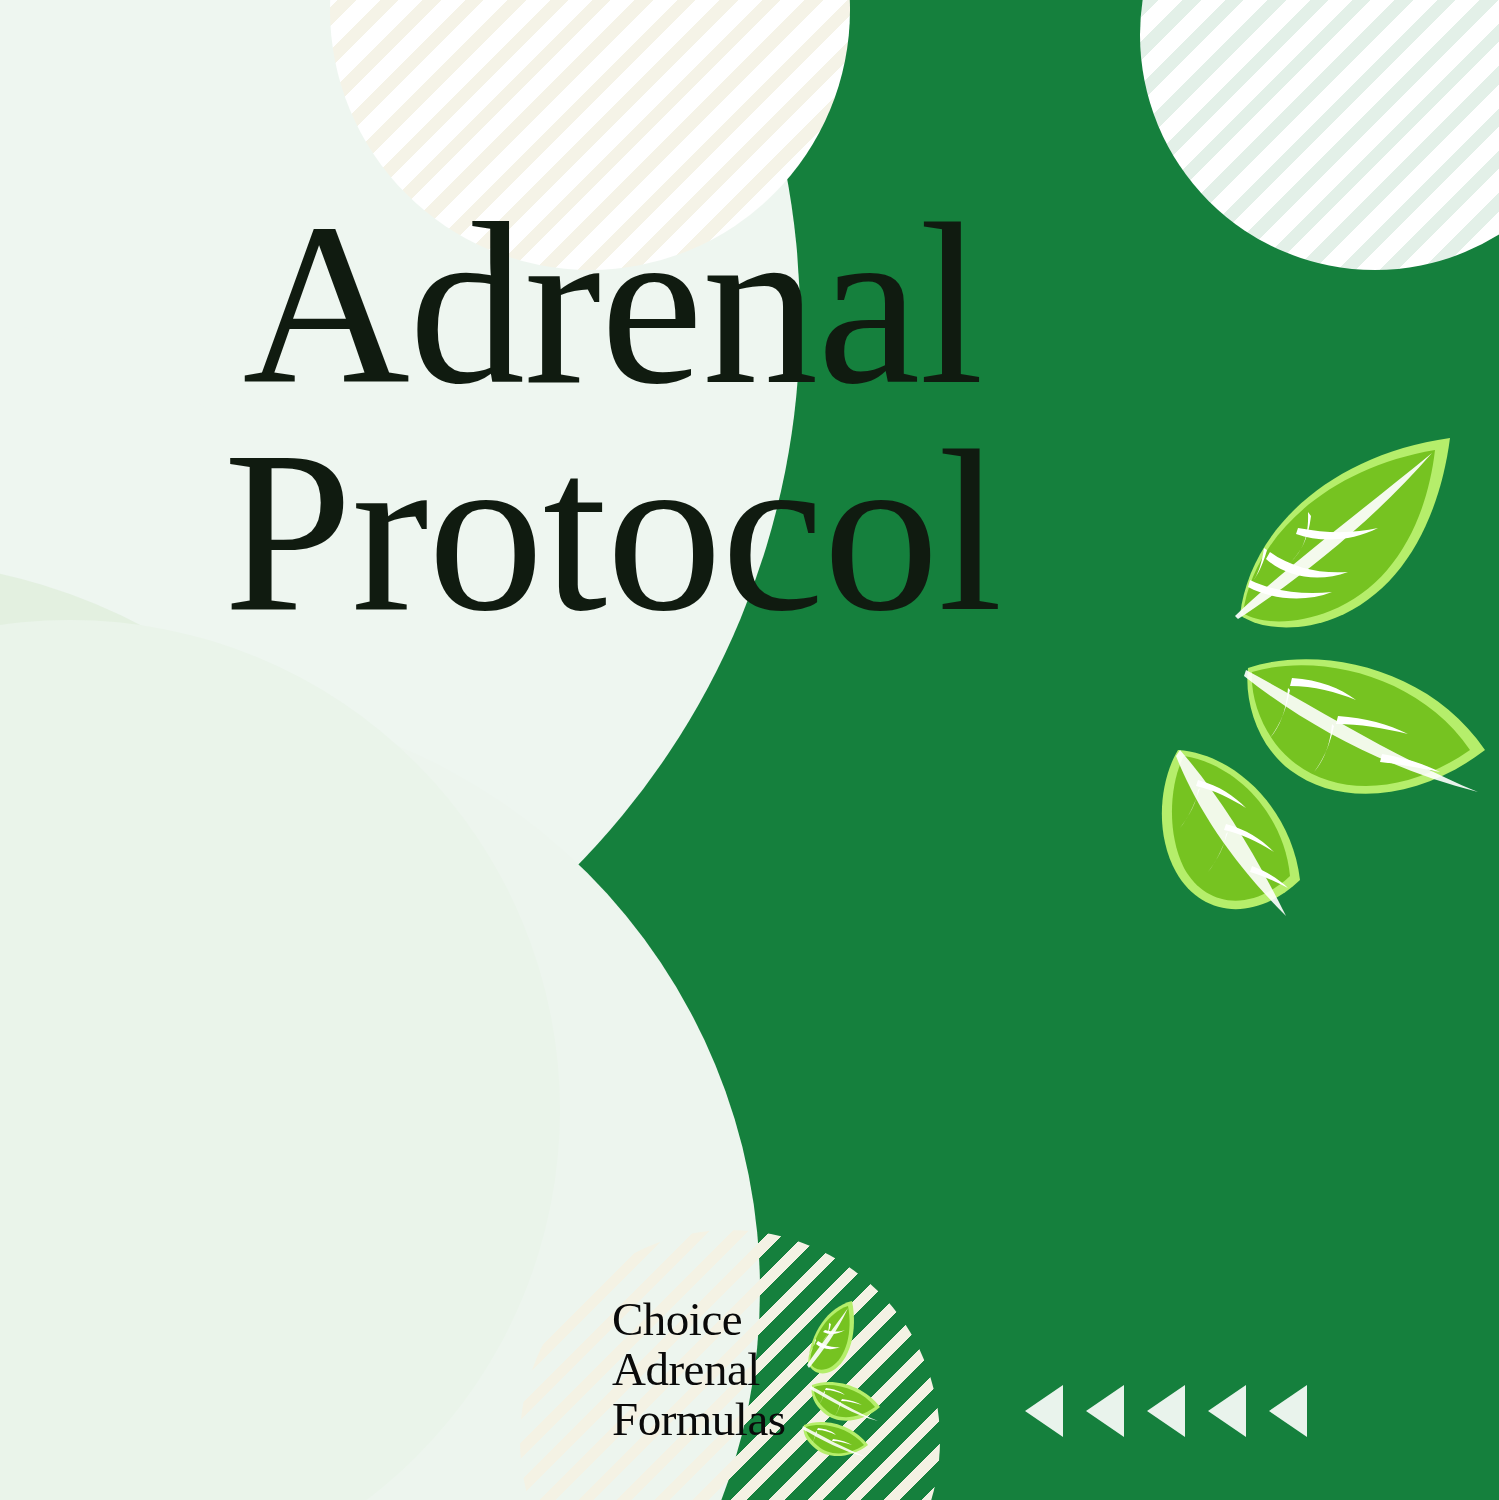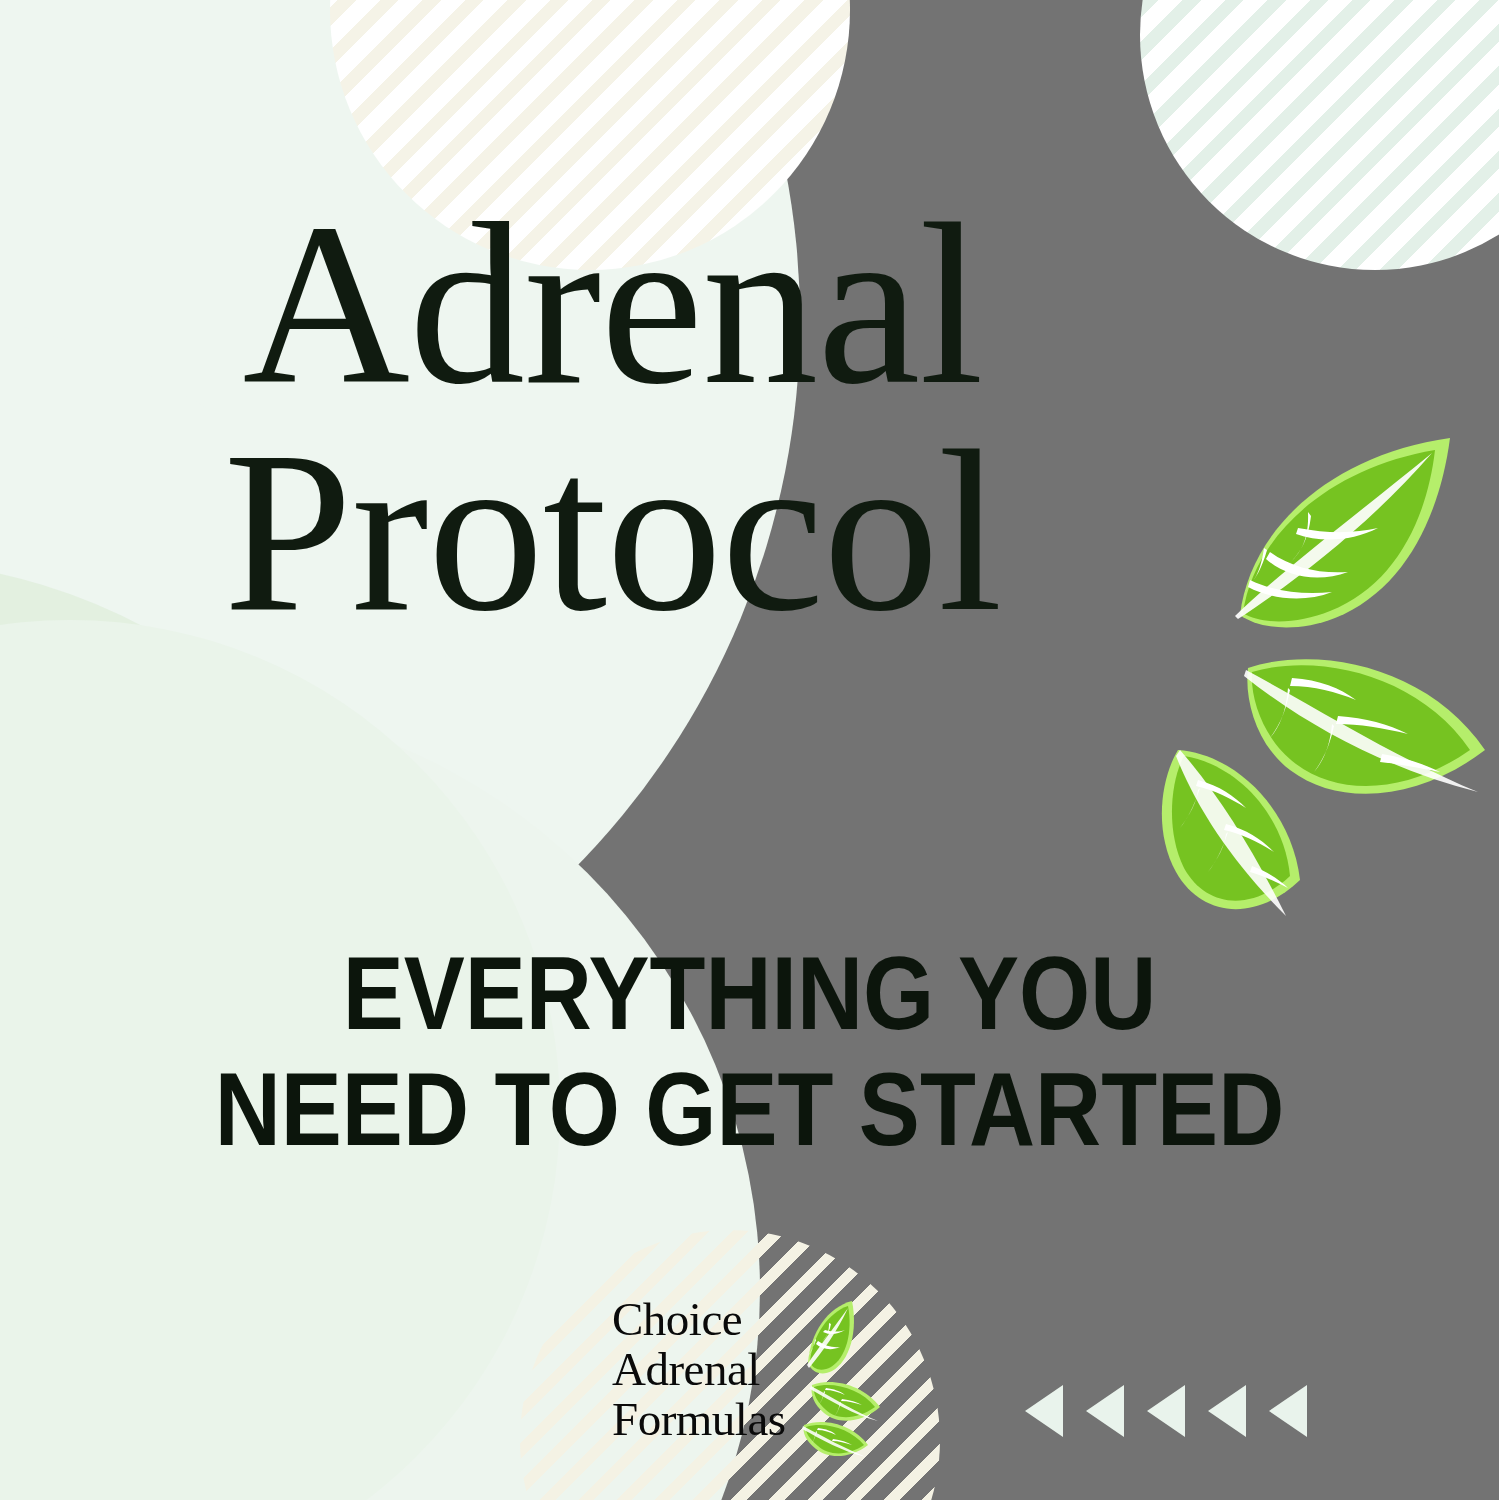--- a/index.html
+++ b/index.html
@@ -6,21 +6,21 @@
   html, body {
     margin: 0;
     padding: 0;
     background: #ffffff;
   }
   #poster {
     position: relative;
     width: 1499px;
     height: 1500px;
     overflow: hidden;
-    background: #737373;
+    background: #15803d;
     font-family: "Liberation Sans", sans-serif;
   }
 
   
   .bg-layer {
     position: absolute;
     pointer-events: none;
   }
 
   
@@ -245,24 +245,20 @@
         <path d="M40 330 C80 376 114 432 146 496 C96 446 58 392 36 336 Z" fill="#ffffff" opacity="0.9"></path>
         <path d="M58 360 C80 366 94 376 106 388 C90 378 74 370 56 366 Z" fill="#ffffff"></path>
         <path d="M60 368 C54 386 48 398 40 408 C50 394 56 384 58 370 Z" fill="#ffffff"></path>
         <path d="M86 404 C108 410 122 420 134 432 C118 422 102 414 84 410 Z" fill="#ffffff"></path>
         <path d="M88 412 C82 430 76 442 68 452 C78 438 84 428 86 414 Z" fill="#ffffff"></path>
         <path d="M112 446 C128 452 140 460 148 468 C136 462 124 456 110 452 Z" fill="#ffffff"></path>
       </g>
     </svg>
   </div>
 
-  <div class="subhead">
-    <span class="sl">EVERYTHING YOU</span>
-    <span class="sl">NEED TO GET STARTED</span>
-  </div>
 
   <div class="logo">
     <div class="logo-words">
       <span>Choice</span>
       <span>Adrenal</span>
       <span>Formulas</span>
     </div>
     <div class="logo-mark">
       <svg viewBox="0 0 120 160" width="120" height="160" aria-hidden="true">
 

